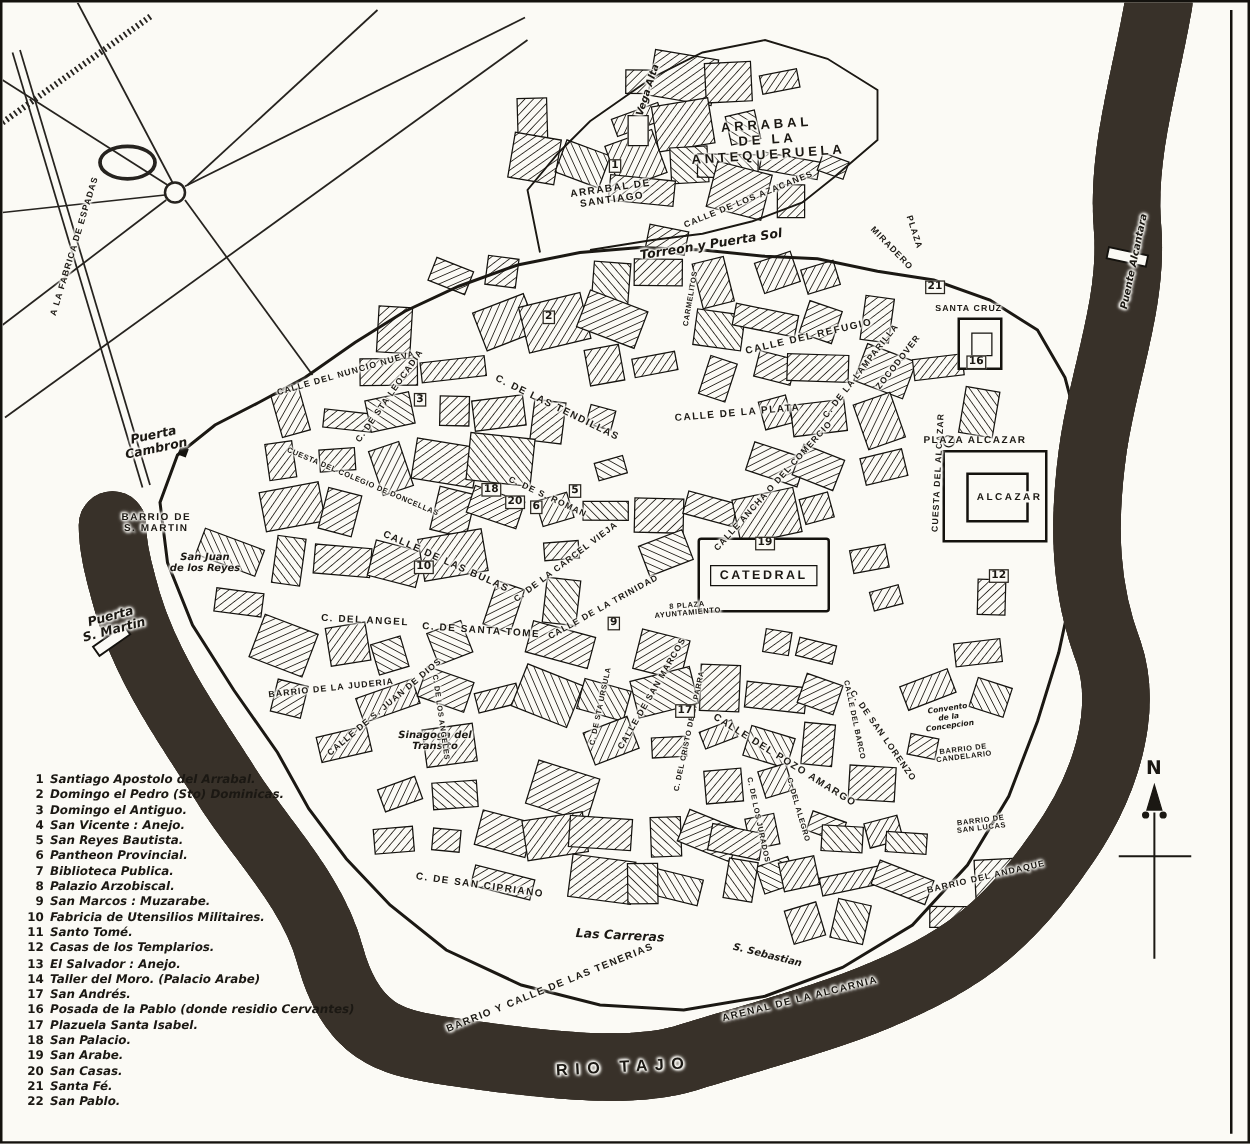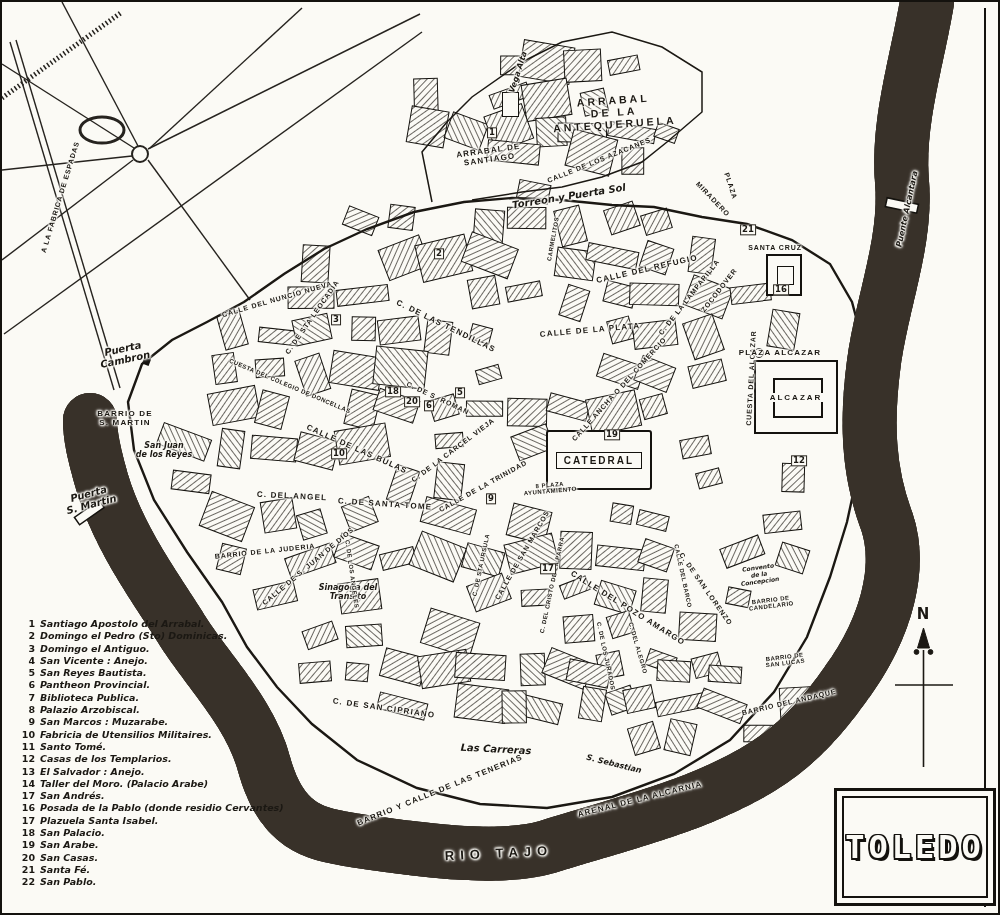--- a/index.html
+++ b/index.html
@@ -21,25 +21,25 @@
   .l-hand   {font:italic 700 10px "DejaVu Sans",sans-serif;}
   .l-hand-sm{font:italic 700 8px "DejaVu Sans",sans-serif;}
   .l-hand-xs{font:italic 700 6px "DejaVu Sans",sans-serif;}
   .l-river  {font:700 13px "Liberation Sans",sans-serif;letter-spacing:6px;}
   
   .mrk{position:absolute;z-index:8;transform:translate(-50%,-50%);
        font:700 8.5px "DejaVu Sans",sans-serif;background:var(--paper);
        padding:0 1px;border:1px solid #2a261f;line-height:1.1;pointer-events:none;}
   
   .bldg{position:absolute;z-index:5;background:var(--paper);border:2px solid #14120e;box-sizing:border-box;}
-  #catedral{left:544px;top:428px;width:106px;height:60px;border-radius:3px;display:flex;align-items:center;justify-content:center;}
+  #catedral{left:556px;top:428px;width:106px;height:60px;border-radius:3px;display:flex;align-items:center;justify-content:center;}
   #catedral .cat-label{border:1.5px solid #14120e;background:var(--paper);padding:2px 7px;
        font:700 10px "Liberation Sans",sans-serif;letter-spacing:2px;}
   #alcazar{left:752px;top:358px;width:84px;height:74px;border-width:2.5px;
-       display:flex;align-items:center;justify-content:center;}
+       display:flex;align-items:center;justify-content:flex-end;}
   #alcazar .court{position:absolute;left:17px;top:16px;width:46px;height:36px;border:2px solid #14120e;}
   #alcazar .alc-label{position:relative;font:700 8px "Liberation Sans",sans-serif;letter-spacing:2px;background:var(--paper);padding:0 2px;}
   #santacruz{left:764px;top:252px;width:36px;height:42px;}
   #santacruz .court{position:absolute;left:9px;top:10px;width:15px;height:17px;border:1.5px solid #14120e;}
   #torreon{left:500px;top:90px;width:17px;height:25px;border-width:1.5px;}
   .gate{position:absolute;z-index:5;width:7px;height:7px;background:#14120e;}
   .plaza-dot{position:absolute;z-index:6;width:8px;height:8px;border:1.5px solid #14120e;border-radius:50%;background:var(--paper);}
   
   #legend{position:absolute;left:16px;top:616px;width:292px;z-index:9;}
   .leg-row{display:flex;align-items:baseline;height:12.3px;}
@@ -455,19 +455,14 @@
       <div class="leg-row">
         <span class="leg-num">21</span>
         <span class="leg-text">Santa Fé.</span>
       </div>
       <div class="leg-row">
         <span class="leg-num">22</span>
         <span class="leg-text">San Pablo.</span>
       </div>
     </div>
 
-  <div id="titlebox">
-    <div class="tb-inner">
-      <span class="tb-text">TOLEDO</span>
-    </div>
-  </div>
 
 </div>
 
 </body></html>

